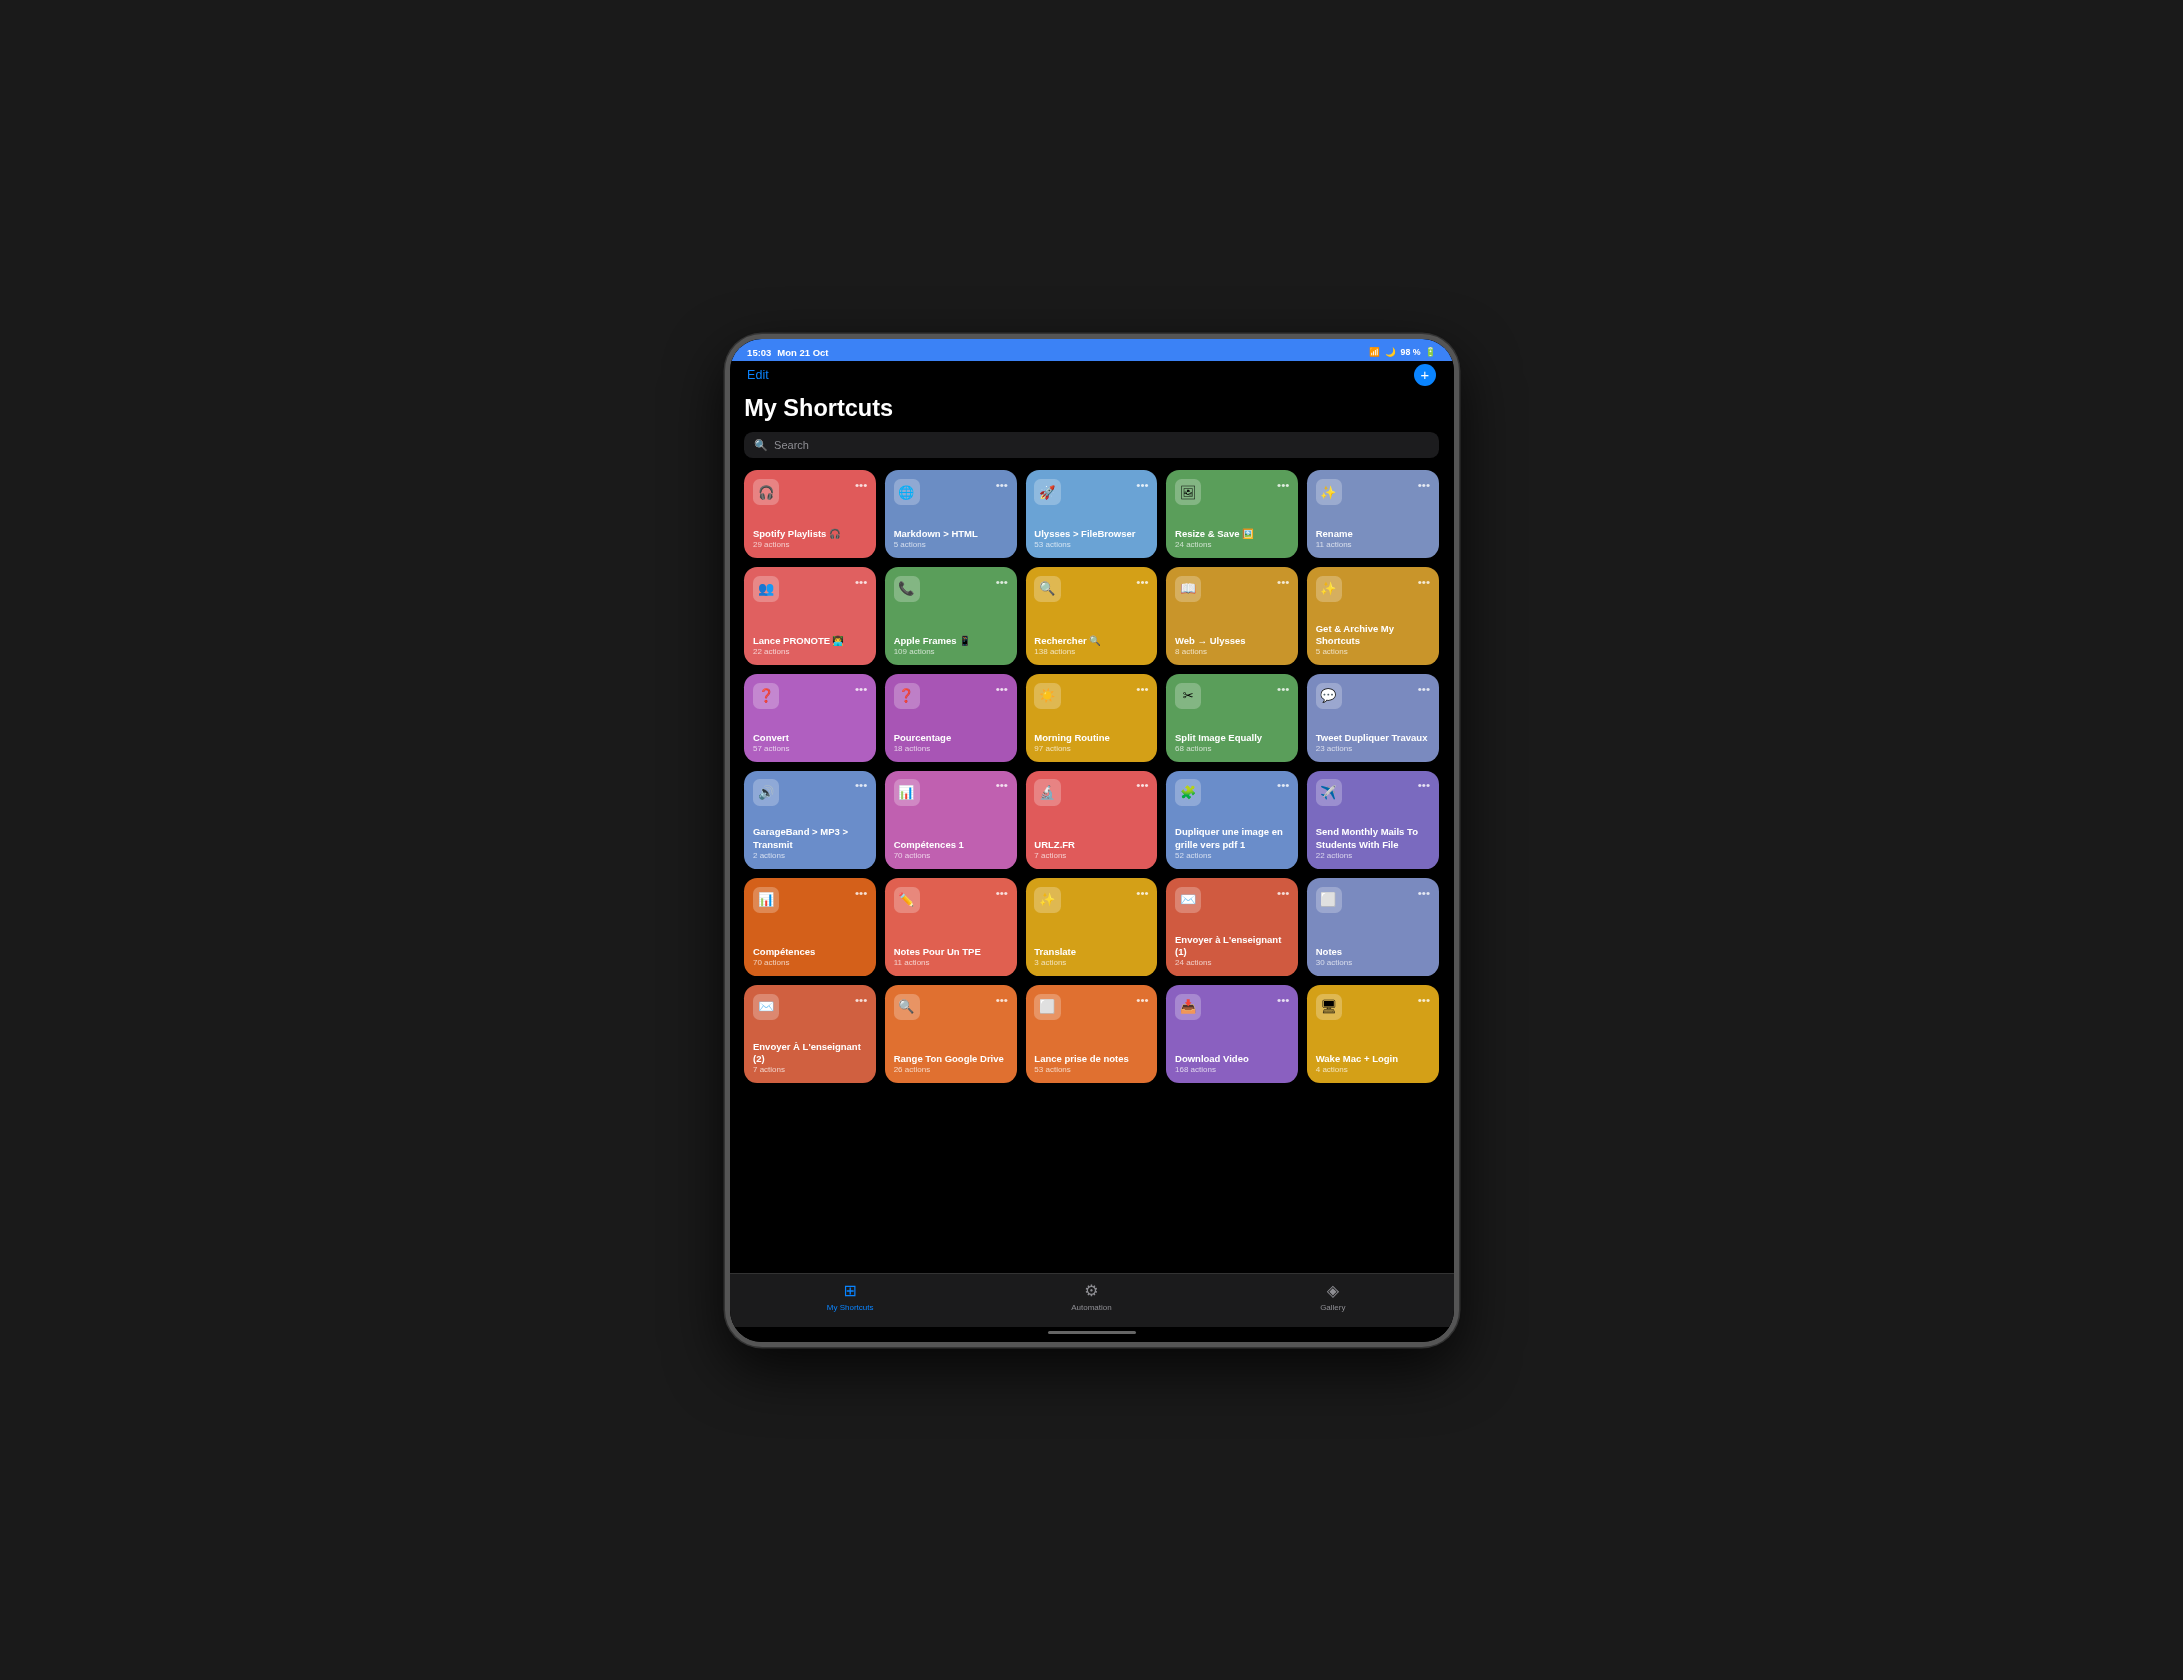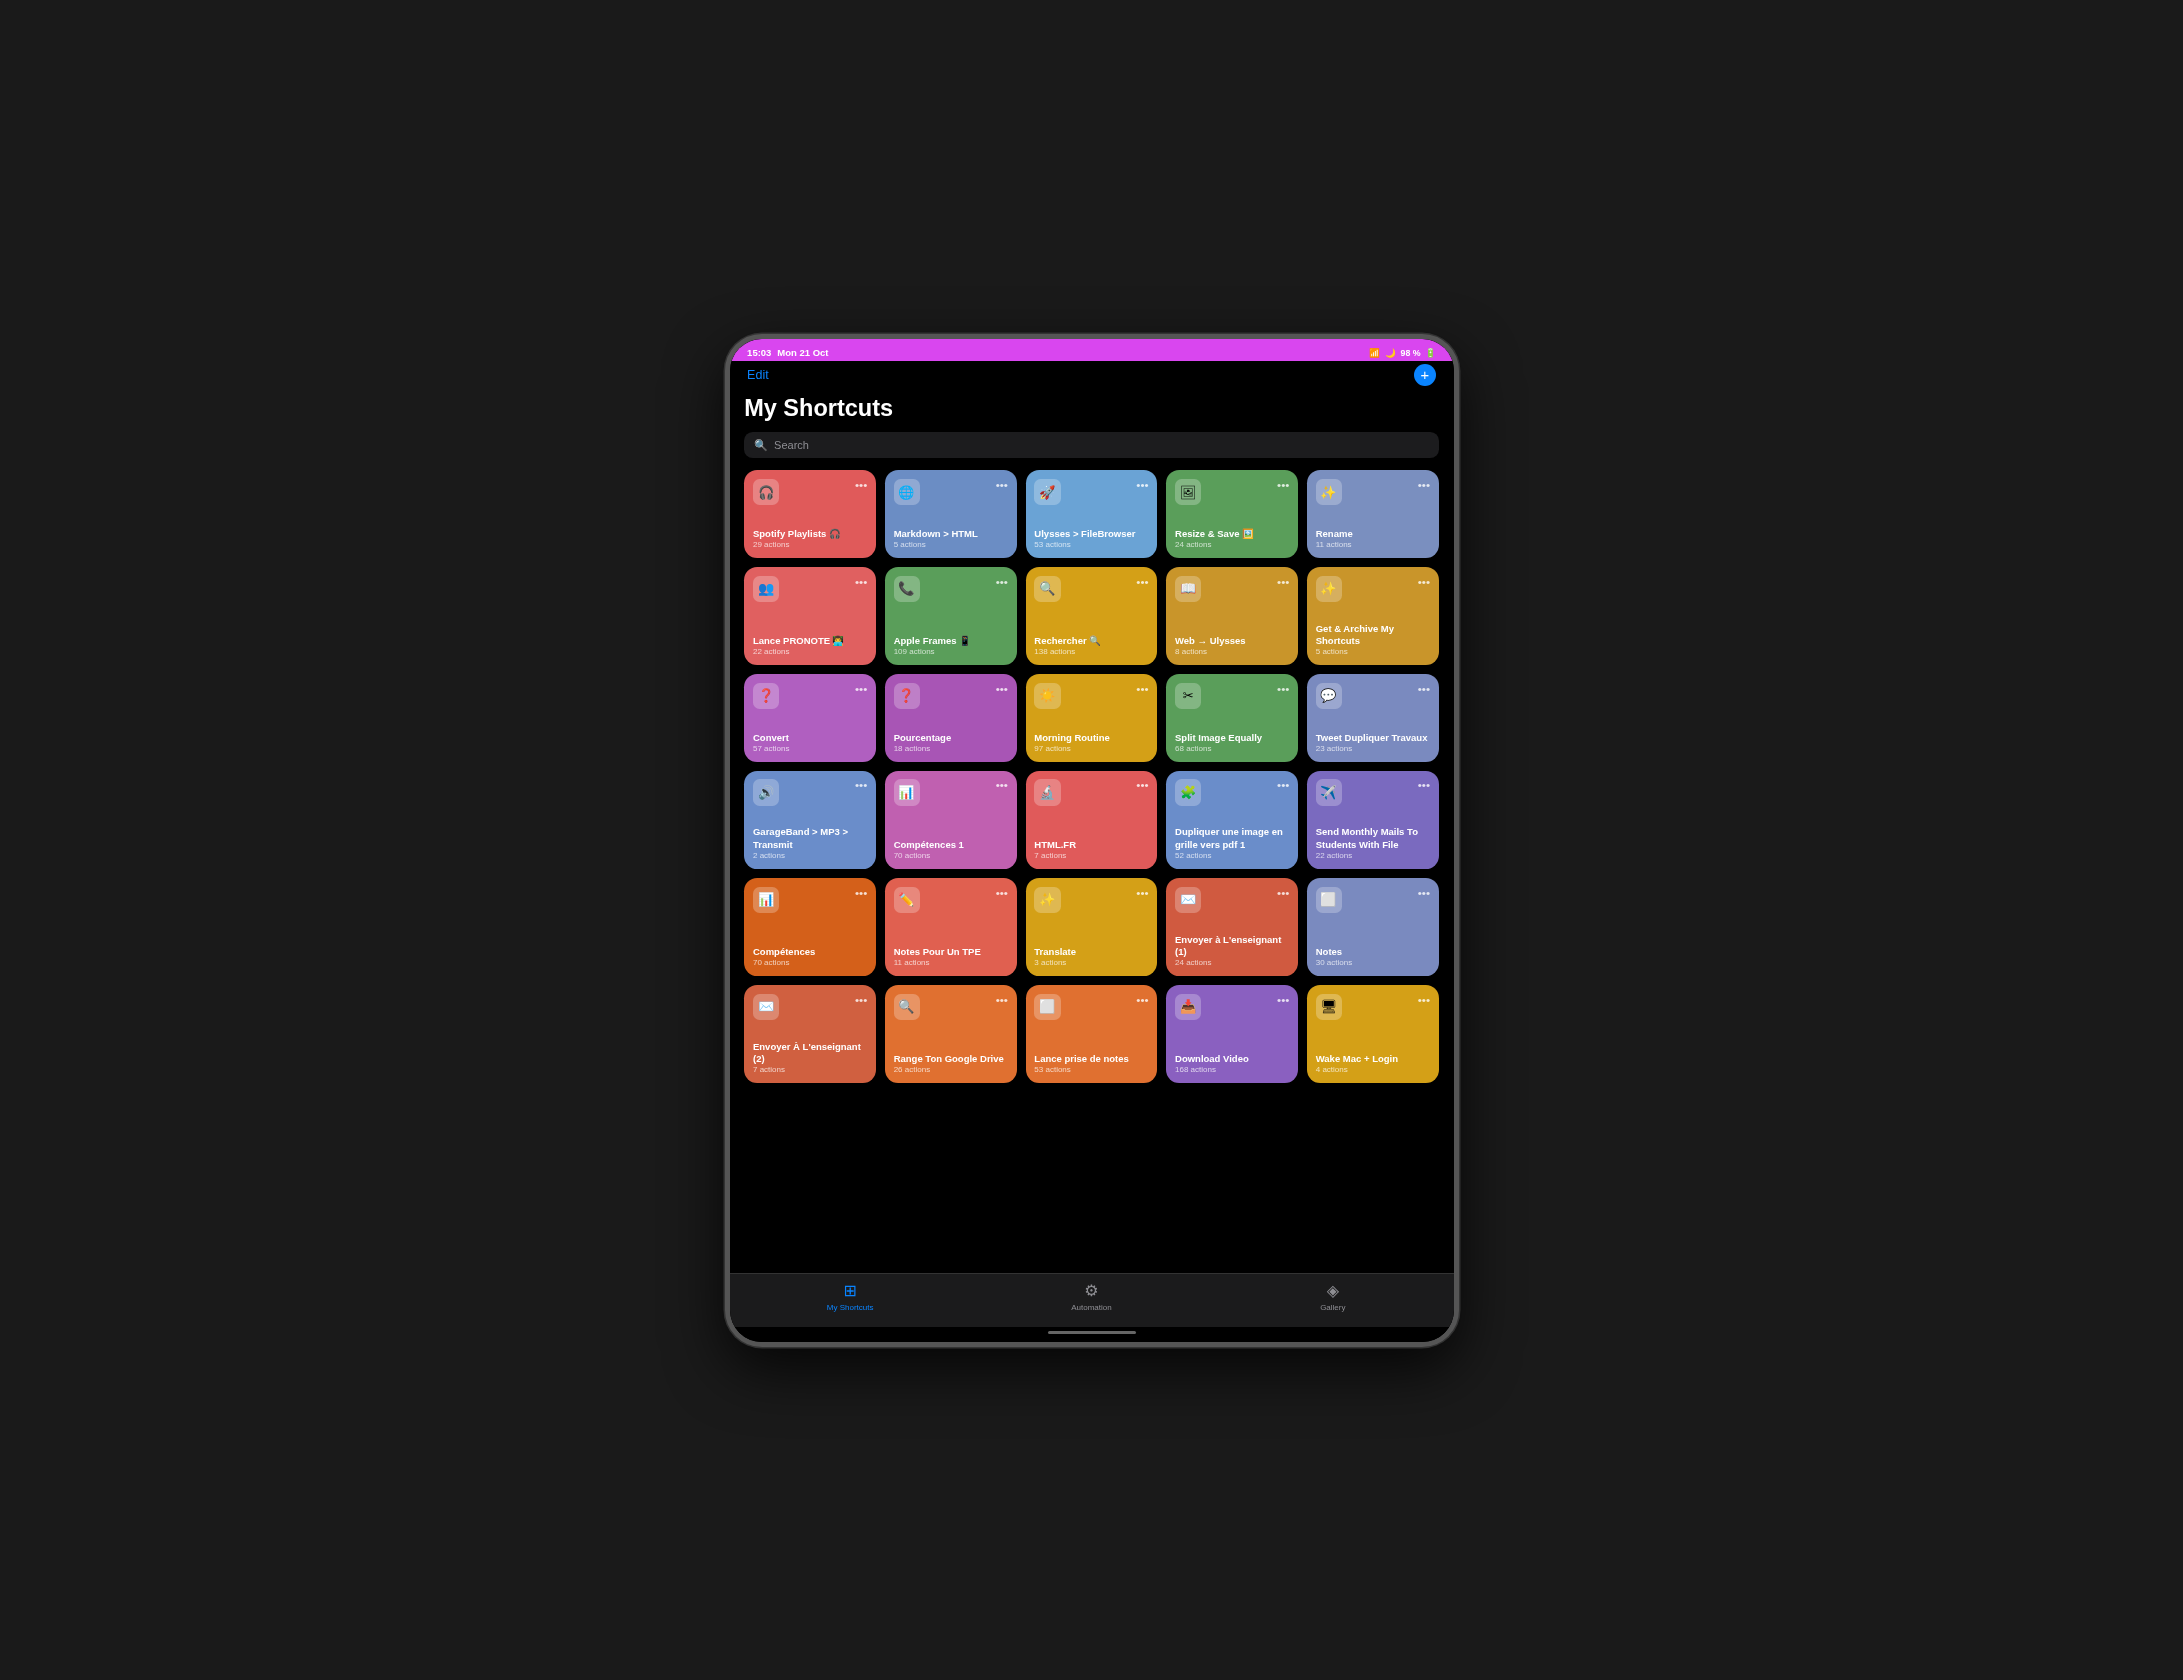--- a/index.html
+++ b/index.html
@@ -24,25 +24,25 @@
     .ipad-screen {
       width: 100%;
       height: 100%;
       background: #000;
       display: flex;
       flex-direction: column;
       border-radius: 31px;
       overflow: hidden;
     }
     .status-bar {
-      background: #d946ef;
+      background: #3b82f6;
       color: #fff;
       display: flex;
       justify-content: space-between;
-      align-items: flex-end;
+      align-items: flex-start;
       padding: 8.8px 17.6px 2.9px;
       font-size: 9.5px;
       font-weight: 600;
       flex-shrink: 0;
     }
     .status-left { display: flex; gap: 5.9px; }
     .status-right { display: flex; align-items: center; gap: 4.4px; font-size: 8.8px; }
     .header-bar {
       background: #000;
       display: flex;
@@ -367,21 +367,21 @@
       <div class="card-name">Compétences 1</div>
       <div class="card-actions">70 actions</div>
     </div>
   </div>
           <div class="shortcut-card" style="background: rgb(224, 90, 90);">
     <div class="card-top">
       <div class="card-icon">🔬</div>
       <div class="card-menu">•••</div>
     </div>
     <div class="card-bottom">
-      <div class="card-name">HTML.FR</div>
+      <div class="card-name">URLZ.FR</div>
       <div class="card-actions">7 actions</div>
     </div>
   </div>
           <div class="shortcut-card" style="background: rgb(106, 141, 202);">
     <div class="card-top">
       <div class="card-icon">🧩</div>
       <div class="card-menu">•••</div>
     </div>
     <div class="card-bottom">
       <div class="card-name">Dupliquer une image en grille vers pdf 1</div>

